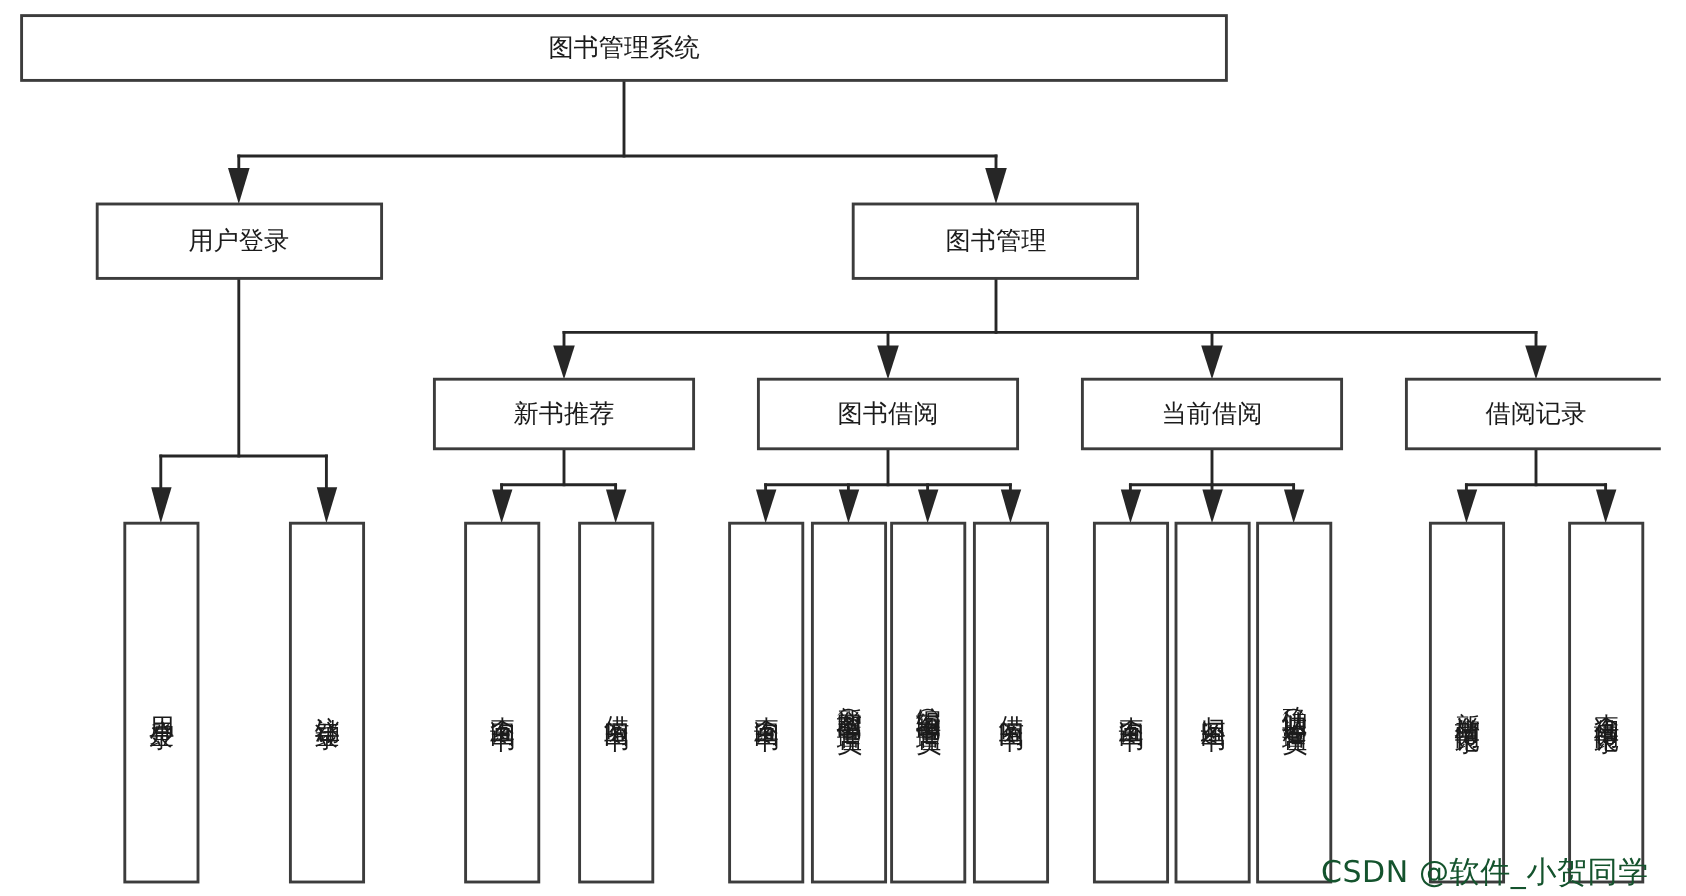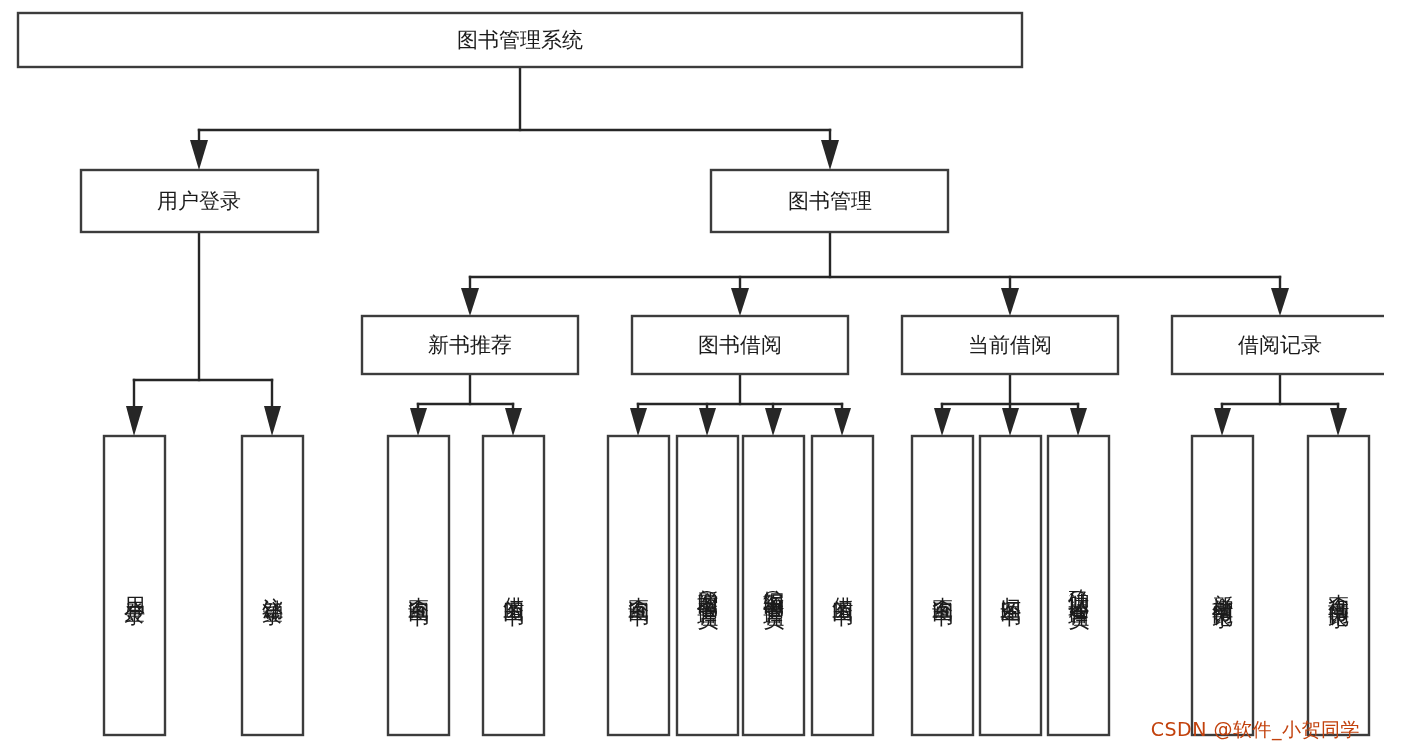--- a/index.html
+++ b/index.html
@@ -59,25 +59,25 @@
     line-height: 1.08;
     letter-spacing: 3px;
     white-space: nowrap;
     display: flex;
     align-items: center;
     justify-content: center;
     pointer-events: none;
   }
   .watermark {
     position: absolute;
-    right: 24px;
+    right: 10px;
     bottom: 4px;
     font-family: "DejaVu Sans", "Liberation Sans", sans-serif;
-    font-size: 19px;
-    color: #c2410c;
+    font-size: 25px;
+    color: #14532d;
     letter-spacing: 0.5px;
     white-space: nowrap;
   }
 </style>
 </head>
 <body>
 
 <div id="diagram-root">
 
   <svg class="layer" viewBox="0 0 1405 747">

